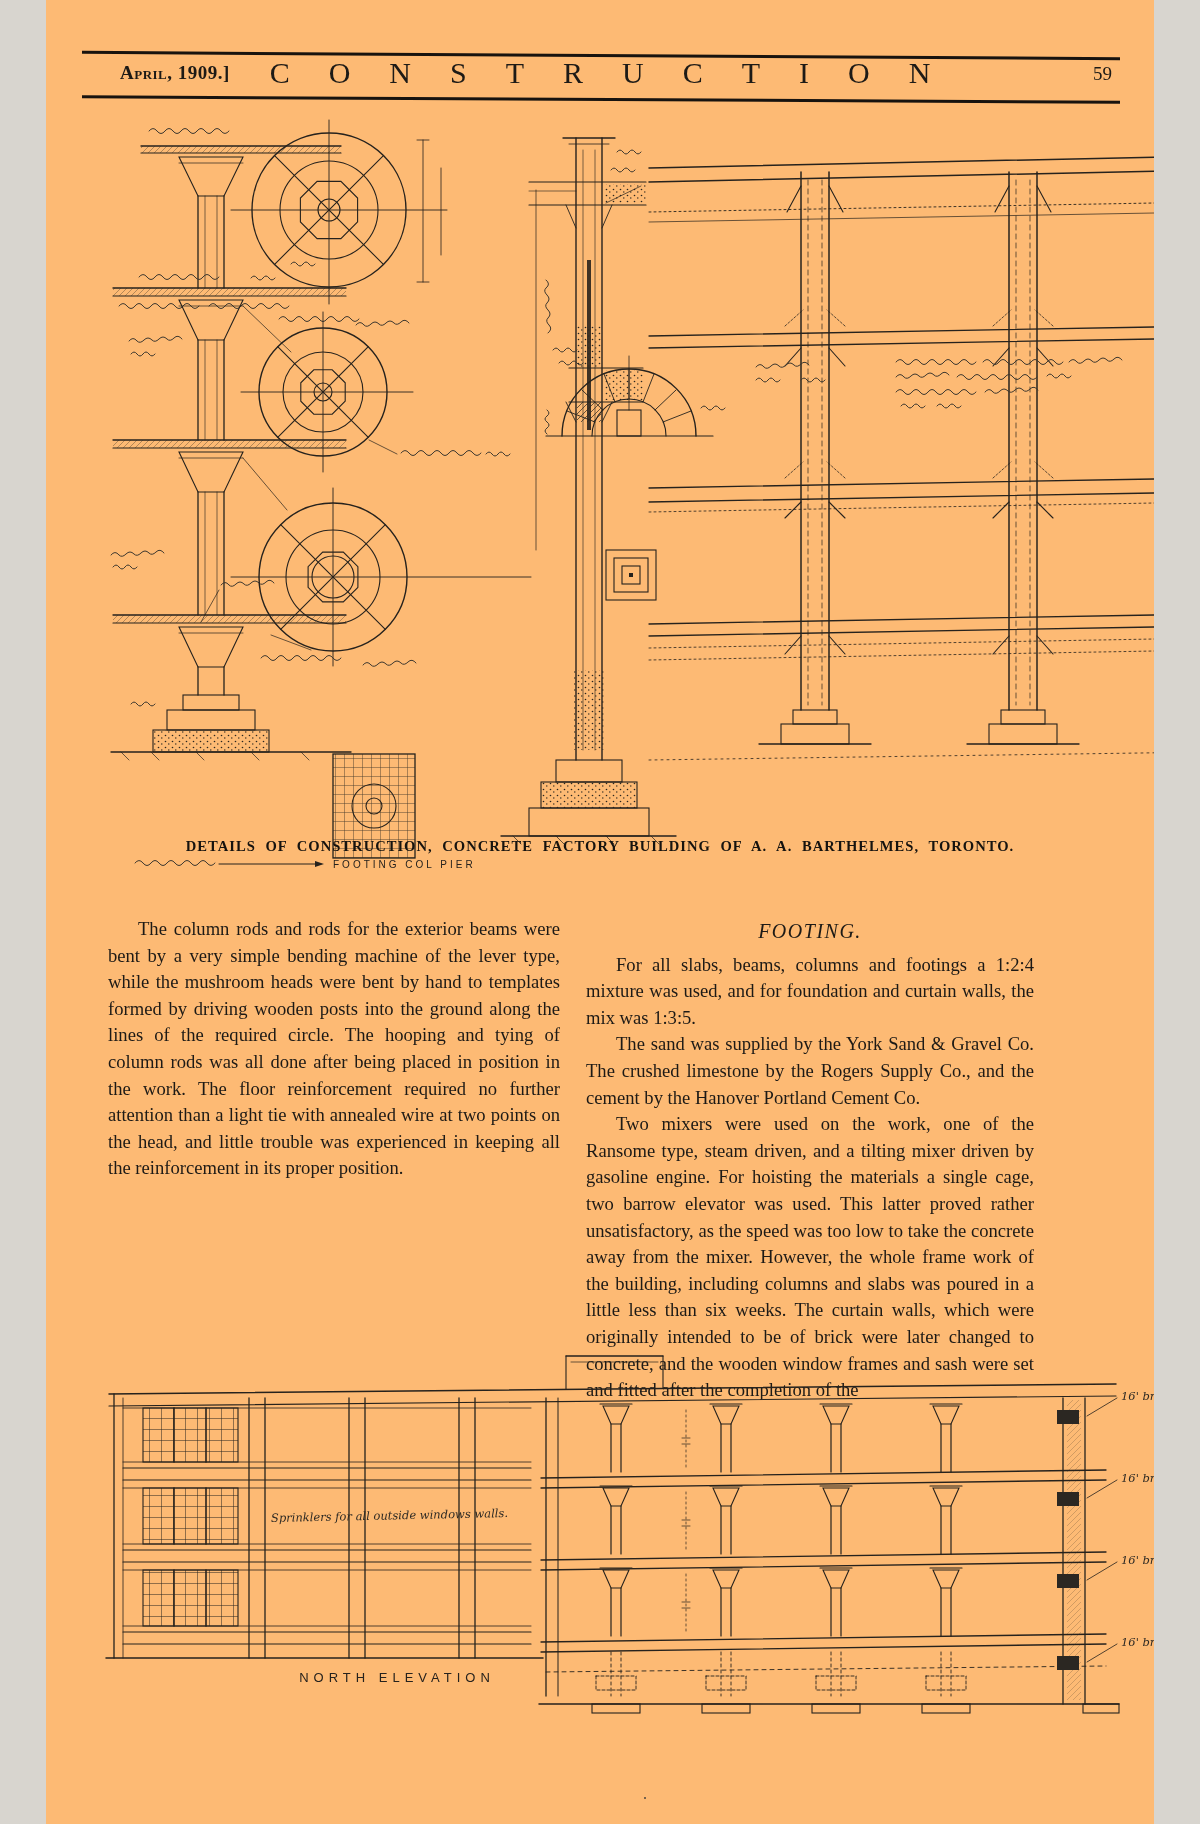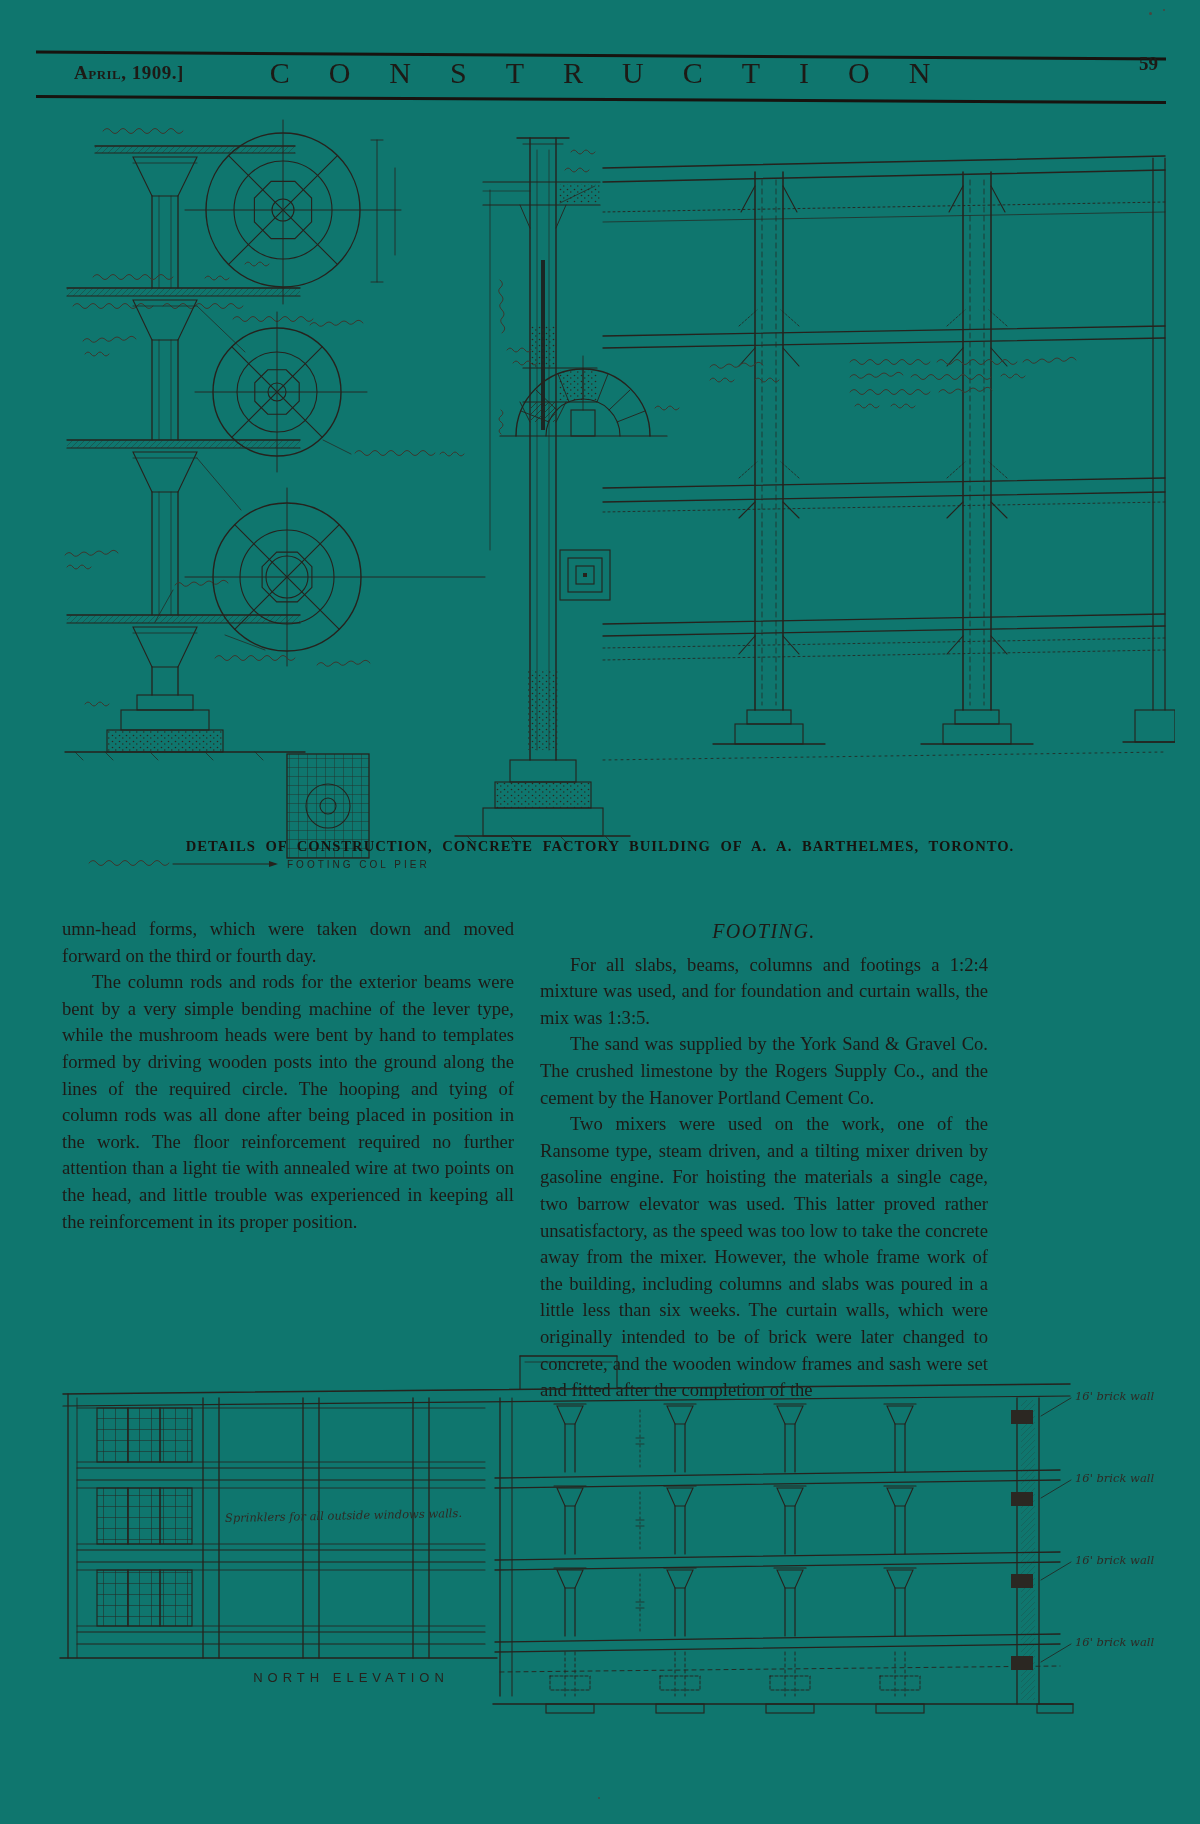--- a/index.html
+++ b/index.html
@@ -1,25 +1,25 @@
 <!DOCTYPE html>
 <html><head>
 <meta charset="utf-8">
 <style>
   html,body{margin:0;padding:0;background:#d8d5cf;}
-  .page{position:relative;width:1200px;height:1824px;margin:0 auto;background:#0f766e;
+  .page{position:relative;width:1108px;height:1824px;margin:0 auto;background:#fdba74;
         font-family:"Liberation Serif", serif;color:#1d1a16;overflow:hidden;}
   .rule{position:absolute;left:36px;right:34px;height:3px;background:#17130f;}
   .rule.r1{top:54px;transform:rotate(.35deg);}
   .rule.r2{top:98px;transform:rotate(.3deg);}
   .hdr-date{position:absolute;left:74px;top:62px;font-size:19px;font-weight:bold;
             font-variant:small-caps;letter-spacing:.5px;}
   .hdr-title{position:absolute;left:0;right:0;top:56px;text-align:center;font-size:30px;
              letter-spacing:39px;text-indent:39px;font-weight:500;}
-  .hdr-page{position:absolute;right:42px;top:53px;font-size:19px;font-weight:bold;}
+  .hdr-page{position:absolute;right:42px;top:63px;font-size:19px;font-weight:normal;}
   .caption{position:absolute;left:0;right:0;text-align:center;font-weight:bold;
            font-size:14.6px;letter-spacing:1px;word-spacing:5px;color:#16130f;}
   .cap1{top:838px;}
   .cap2{top:1737px;}
   .col{position:absolute;top:916px;font-size:18.6px;line-height:26.6px;text-align:justify;}
   .col.left{left:62px;width:452px;}
   .col.right{left:540px;width:448px;}
   .col p{margin:0;text-indent:30px;}
   .col p.cont{text-indent:0;}
   .sec{font-size:20px;font-style:italic;font-weight:normal;text-align:center;
@@ -327,21 +327,20 @@
       <line x1="1098" y1="48" x2="1098" y2="600" stroke-width="1.2"></line>
       <line x1="1110" y1="48" x2="1110" y2="600" stroke-width="1.2"></line>
       <rect x="1080" y="600" width="40" height="32"></rect>
       <line x1="1068" y1="632" x2="1120" y2="632" stroke-width="1.3"></line>
     </g>
   </svg>
 
   <div class="caption cap1">DETAILS OF CONSTRUCTION, CONCRETE FACTORY BUILDING OF A. A. BARTHELMES, TORONTO.</div>
 
   <div class="col left">
-    <p class="cont">umn-head forms, which were taken down and moved forward on the third or fourth day.</p>
     <p>The column rods and rods for the exterior beams were bent by a very simple bending machine of the lever type, while the mushroom heads were bent by hand to templates formed by driving wooden posts into the ground along the lines of the required circle.  The hooping and tying of column rods was all done after being placed in position in the work.  The floor reinforcement required no further attention than a light tie with annealed wire at two points on the head, and little trouble was experienced in keeping all the reinforcement in its proper position.</p>
   </div>
 
   <div class="col right">
     <h3 class="sec first">FOOTING.</h3>
     <p>For all slabs, beams, columns and footings a 1:2:4 mixture was used, and for foundation and curtain walls, the mix was 1:3:5.</p>
     <p>The sand was supplied by the York Sand &amp; Gravel Co.  The crushed limestone by the Rogers Supply Co., and the cement by the Hanover Portland Cement Co.</p>
     <p>Two mixers were used on the work, one of the Ransome type, steam driven, and a tilting mixer driven by gasoline engine.  For hoisting the materials a single cage, two barrow elevator was used.  This latter proved rather unsatisfactory, as the speed was too low to take the concrete away from the mixer.  However, the whole frame work of the building, including columns and slabs was poured in a little less than six weeks.  The curtain walls, which were originally intended to be of brick were later changed to concrete, and the wooden window frames and sash were set and fitted after the completion of the</p>
   </div>
 

